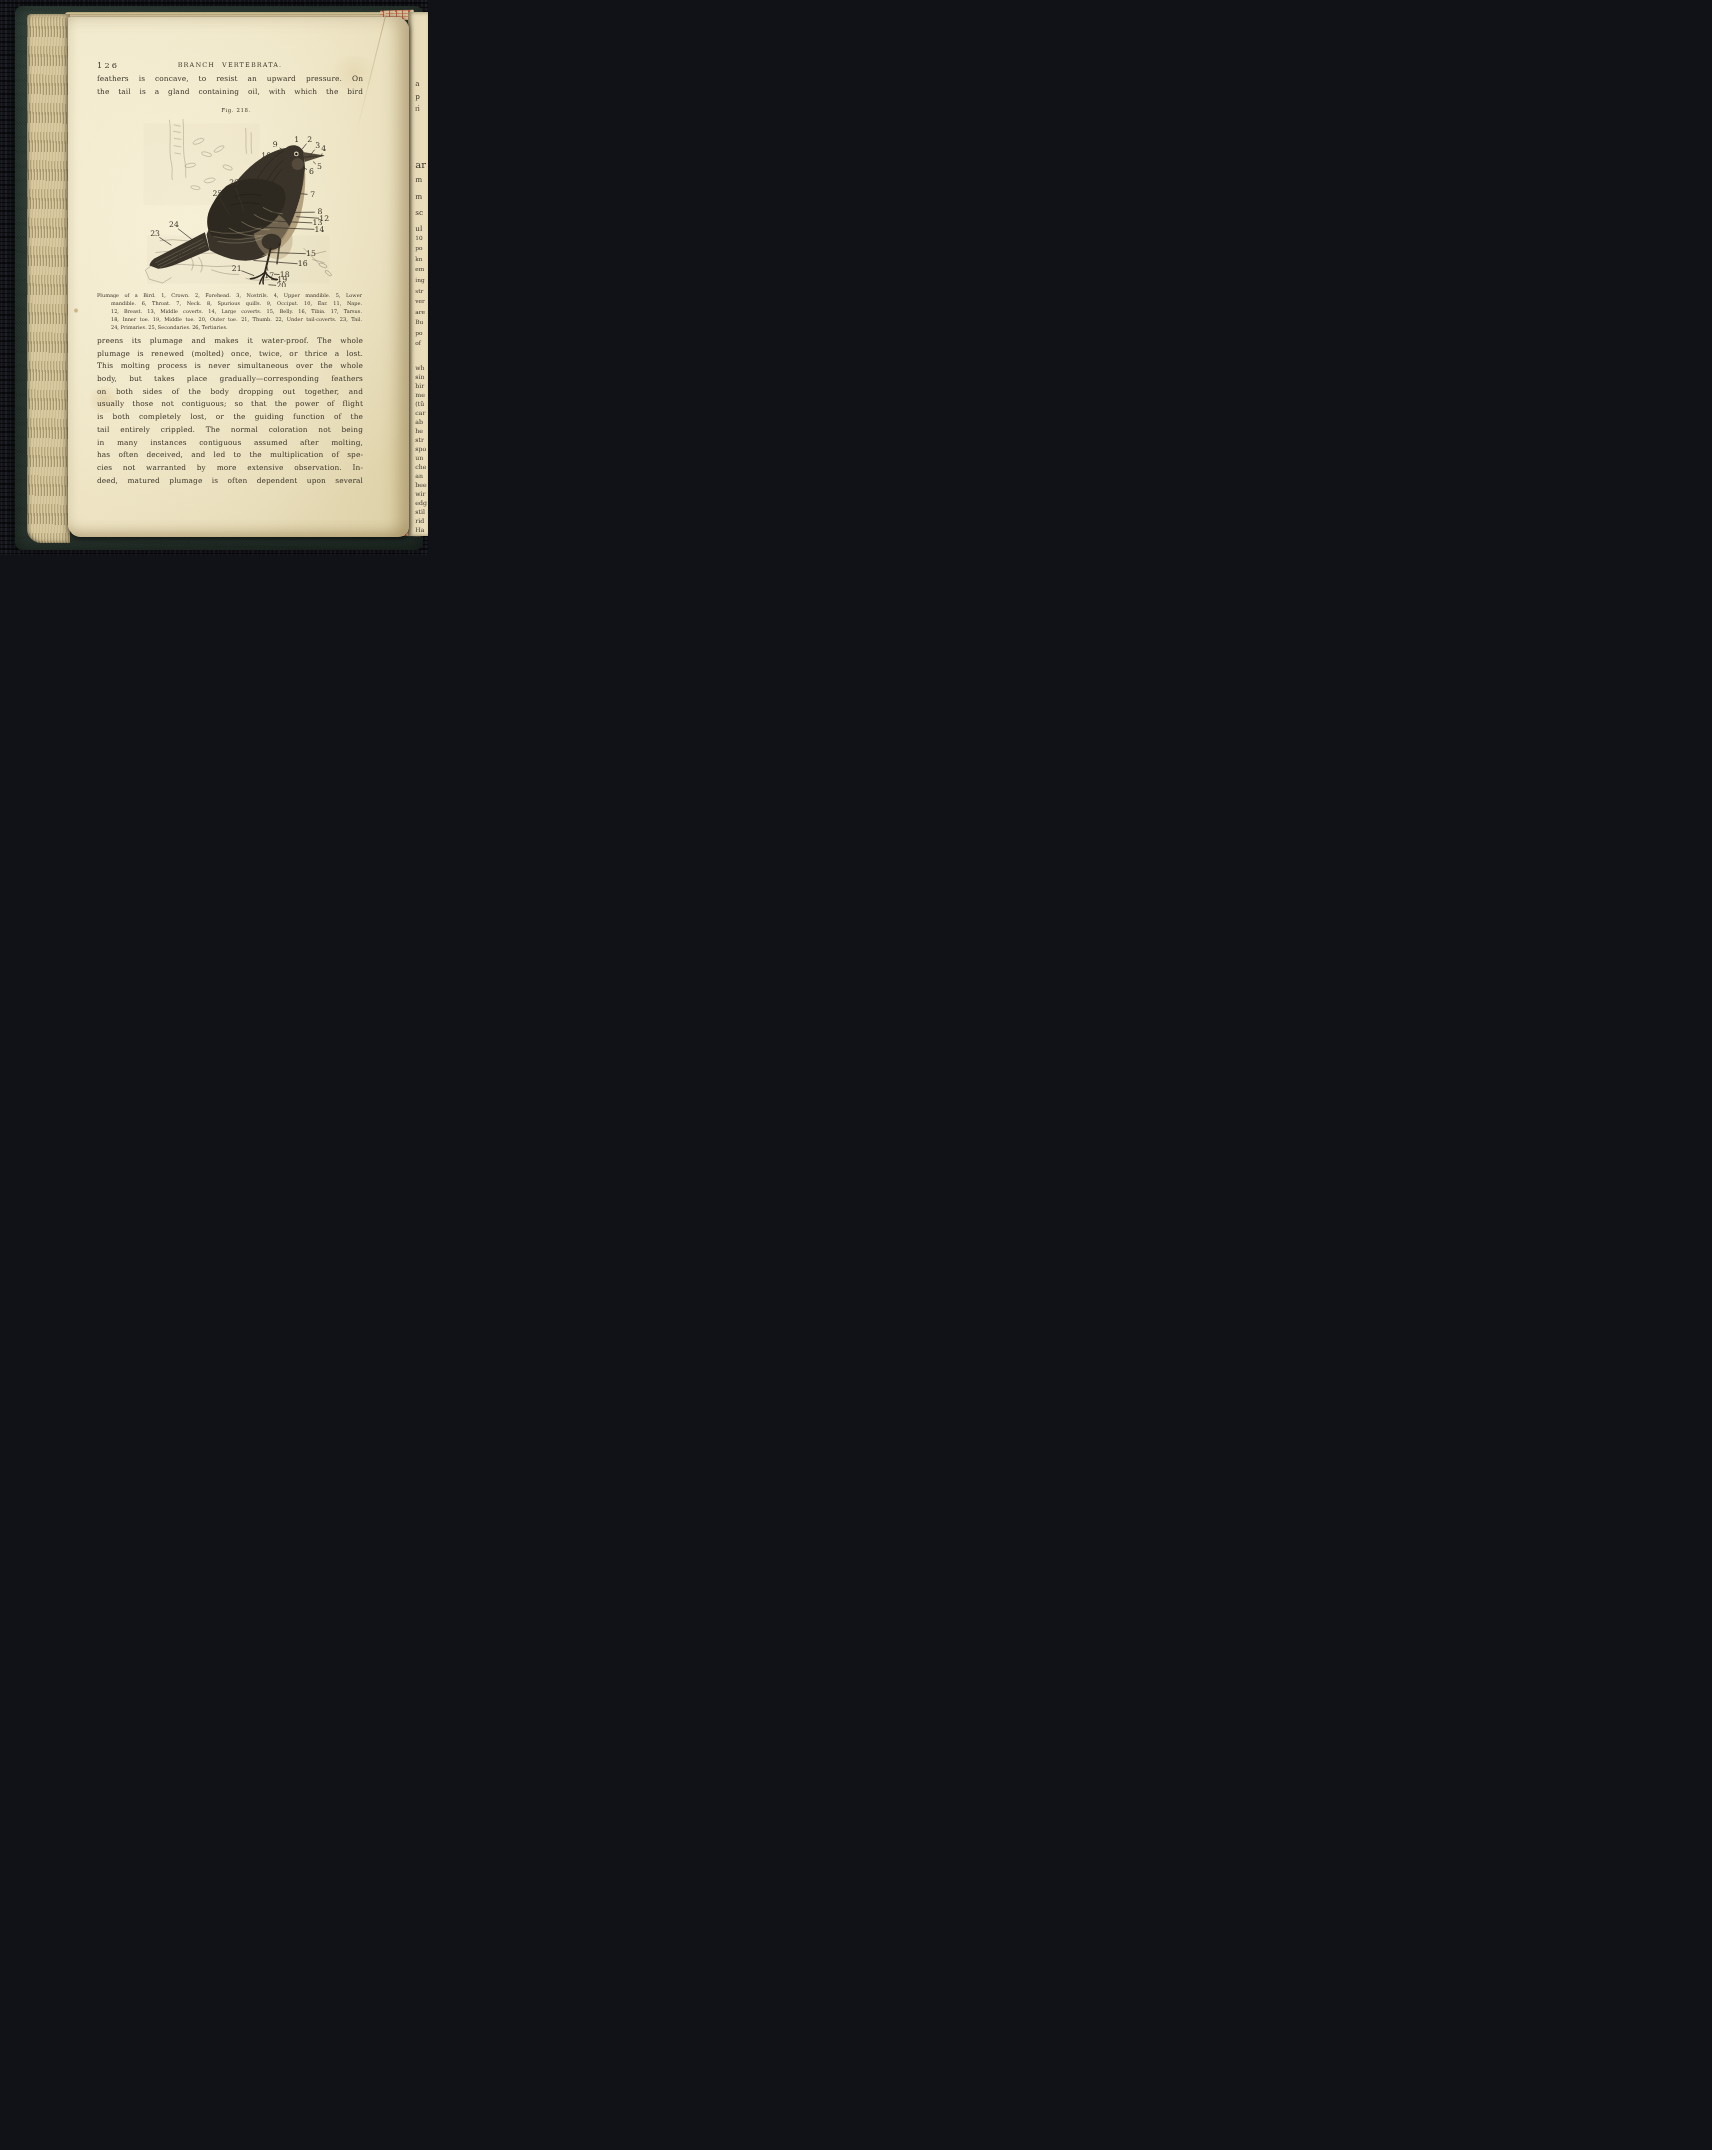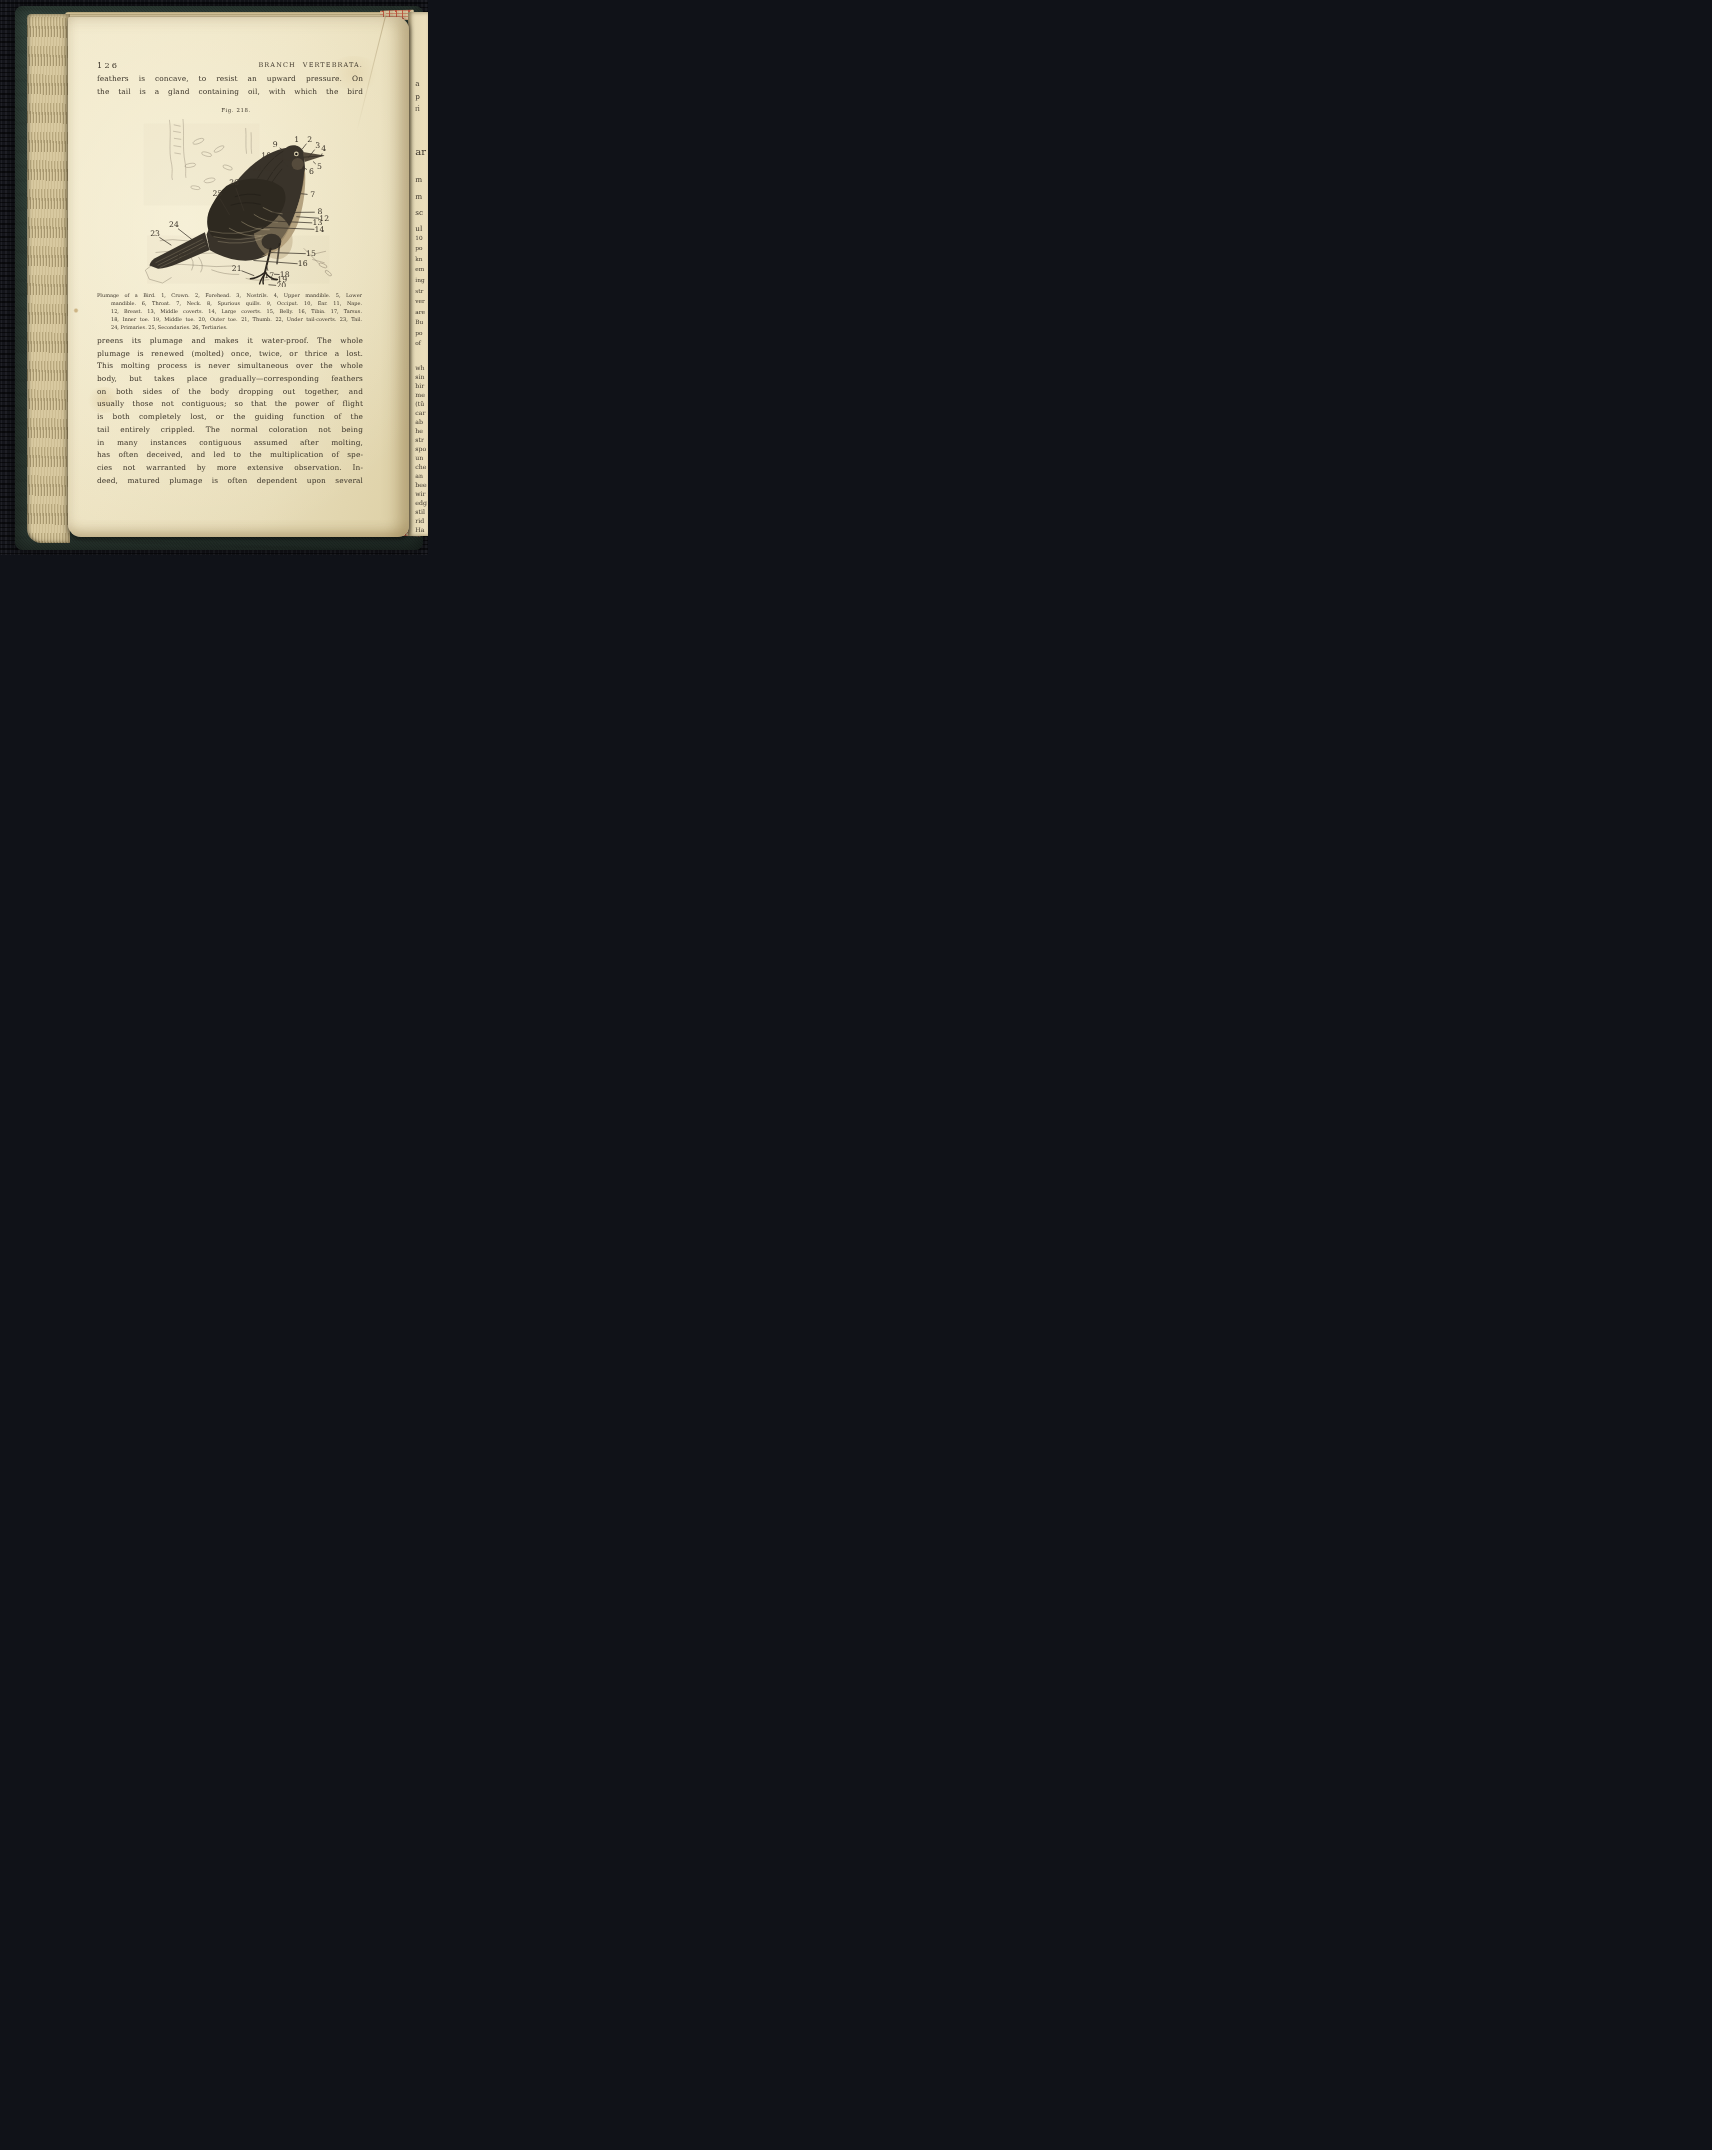--- a/index.html
+++ b/index.html
@@ -56,21 +56,21 @@
   }
   .crease{position:absolute;left:317px;top:-0.9px;width:0.9px;height:120px;
     background:linear-gradient(180deg, rgba(120,95,50,.35), rgba(120,95,50,0));
     transform:rotate(14deg);transform-origin:top;}
   .stain{position:absolute;border-radius:50%;}
   .stain.s1{left:5.2px;top:291px;width:6px;height:4.7px;background:radial-gradient(circle,#b08a4c 0 30%,rgba(176,138,76,0) 70%);opacity:.55;}
   .stain.s2{left:17px;top:370px;width:39px;height:26px;background:radial-gradient(circle,rgba(190,155,90,.25),rgba(190,155,90,0) 70%);}
   .stain.s3{left:258px;top:39px;width:56px;height:34px;background:radial-gradient(circle,rgba(200,170,110,.18),rgba(200,170,110,0) 70%);}
 
   .pgnum{position:absolute;left:29px;top:43px;font-size:8.2px;letter-spacing:2.2px;}
-  .runhead{position:absolute;left:29px;top:44px;width:266px;text-align:right;
+  .runhead{position:absolute;left:29px;top:44px;width:266px;text-align:center;
     font-size:6.5px;letter-spacing:1.1px;word-spacing:3.9px;color:#433b2f;}
   .intro{position:absolute;left:29px;top:55px;width:266px;font-size:7.4px;}
   .jline{height:13px;line-height:13px;overflow:hidden;text-align:justify;letter-spacing:0.1px;}
   .jline::after{content:"";display:inline-block;width:100%;height:0;}
   .figlabel{position:absolute;left:66px;top:90px;width:204px;text-align:center;
     font-size:5.4px;letter-spacing:0.6px;color:#3d362b;}
   .figure-wrap{position:absolute;left:66px;top:98px;width:204px;height:172px;}
   .caption{position:absolute;left:29px;top:274px;width:265px;font-size:5px;color:#3b342a;}
   .cap{height:8px;line-height:8px;overflow:hidden;text-align:justify;}
   .cap::after{content:"";display:inline-block;width:100%;height:0;}
@@ -88,21 +88,21 @@
 <div class="page-stack"></div>
 <div class="plaid top"></div>
 <div class="plaid bottom"></div>
 
 <div class="facing-page">
   <div id="fragments">
       <div class="frag" style="top: 67px; font-size: 7.3px;">a</div>
       <div class="frag" style="top: 80px; font-size: 7.3px;">p</div>
       <div class="frag" style="top: 92px; font-size: 7.3px; font-family: Liberation Serif, serif;">ri</div>
       <div class="frag" style="top: 131px; font-size: 7.3px; margin-left: 18px;">tr</div>
-      <div class="frag" style="top: 134px; font-size: 10px;">ar</div>
+      <div class="frag" style="top: 147px; font-size: 10px;">ar</div>
       <div class="frag" style="top: 163px; font-size: 7.3px;">m</div>
       <div class="frag" style="top: 180px; font-size: 7.3px;">m</div>
       <div class="frag" style="top: 196px; font-size: 7.3px;">sc</div>
       <div class="frag" style="top: 212px; font-size: 7.3px;">ul</div>
       <div class="frag" style="top: 223px; font-size: 5.8px;">10</div>
       <div class="frag" style="top: 233px; font-size: 5.8px;">po</div>
       <div class="frag" style="top: 244px; font-size: 5.8px;">kn</div>
       <div class="frag" style="top: 254px; font-size: 5.8px;">em</div>
       <div class="frag" style="top: 265px; font-size: 5.8px;">ing</div>
       <div class="frag" style="top: 276px; font-size: 5.8px;">str</div>

